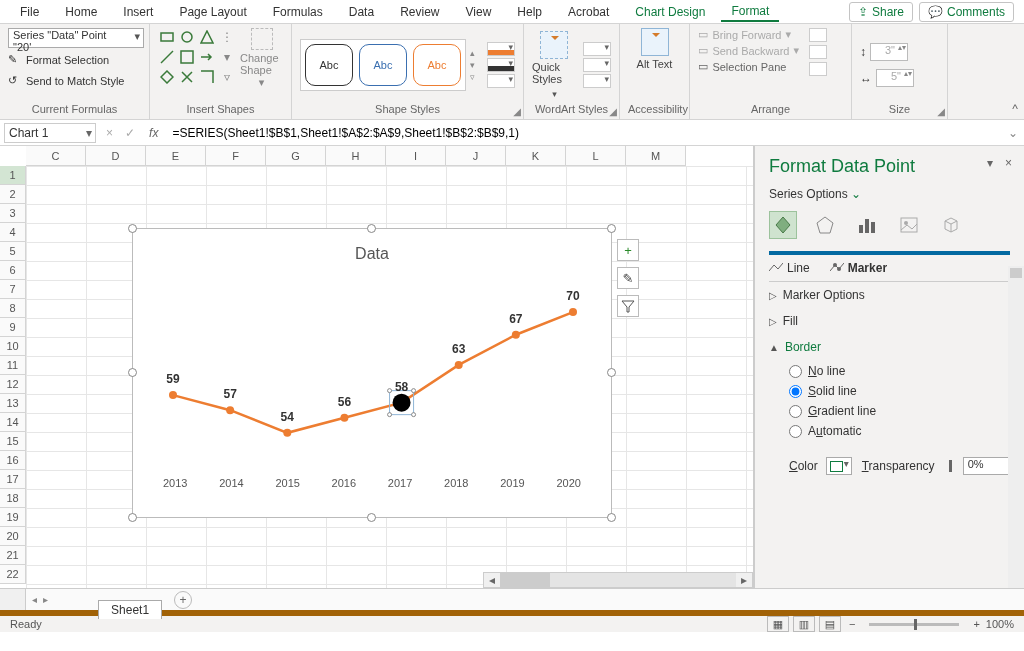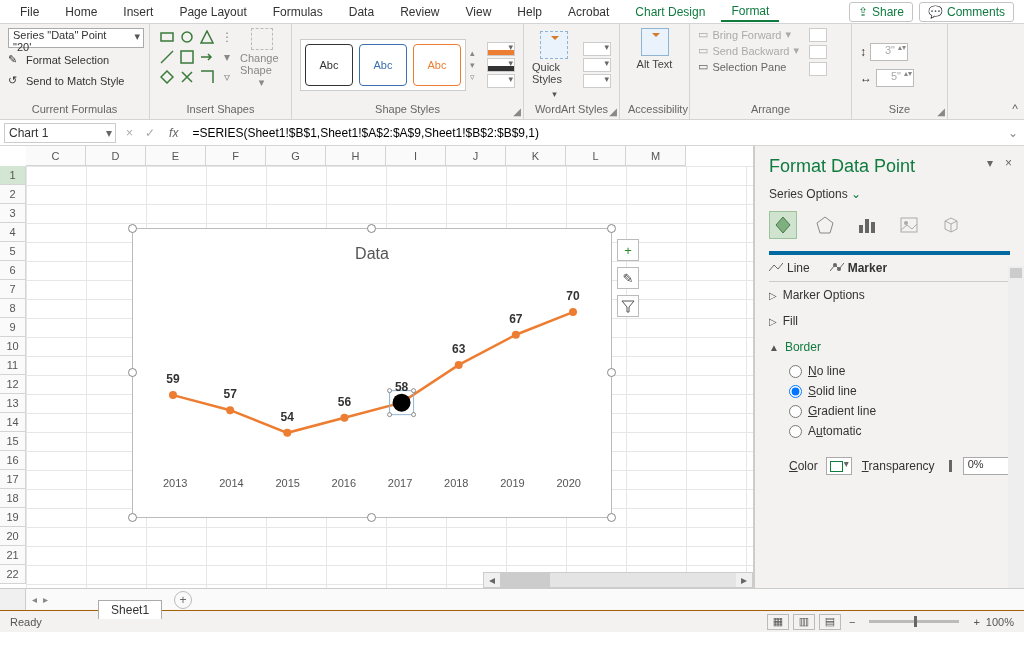--- a/index.html
+++ b/index.html
@@ -26,21 +26,21 @@
 .small-icon { width: 14px; height: 14px; display: inline-block; }
 
 .shape-grid { display: grid; grid-template-columns: repeat(4, 18px); grid-template-rows: repeat(3, 18px); gap: 2px; }
 .shape-grid div { border: 1px solid transparent; display: flex; align-items: center; justify-content: center; }
 .shape-grid svg { width: 14px; height: 14px; stroke: #3a7a3a; fill: none; stroke-width: 1.5; }
 
 .change-shape { display: flex; flex-direction: column; align-items: center; color: #888; width: 44px; font-size: 11px; }
 .change-shape .icon { width: 22px; height: 22px; border: 1px dashed #bbb; margin-bottom: 2px; }
 
 .style-gallery { display: flex; gap: 6px; padding: 4px; background: #fff; border: 1px solid #ccc; }
-.style-swatch { width: 48px; height: 42px; border: 1px solid #bbb; border-radius: 4px; display: flex; align-items: center; justify-content: center; font-size: 11px; }
+.style-swatch { width: 48px; height: 42px; border: 1px solid #bbb; border-radius: 10px; display: flex; align-items: center; justify-content: center; font-size: 11px; }
 
 .btn-stack { display: flex; flex-direction: column; gap: 2px; margin-left: 4px; }
 .btn-stack .b { width: 28px; height: 14px; border: 1px solid #ccc; background: #fff; position: relative; }
 .btn-stack .b::after { content: "▾"; position: absolute; right: 1px; top: -1px; font-size: 9px; color: #666; }
 
 .tall-btn { display: flex; flex-direction: column; align-items: center; width: 48px; font-size: 11px; color: #444; gap: 2px; }
 .tall-btn .icon { width: 28px; height: 28px; border: 1px solid #8fb5d6; background: #eaf3fb; position: relative; }
 .tall-btn .icon::before { content: ""; position: absolute; border: 4px solid transparent; border-top-color: #d47b2b; top: 4px; left: 10px; }
 .tall-btn .chev::after { content: "▾"; font-size: 9px; color: #555; margin-left: 2px; }
 
@@ -49,21 +49,21 @@
 .arr-stack .disabled { color: #aaa; }
 .arr-icons { display: flex; flex-direction: column; gap: 3px; margin-left: 6px; }
 .arr-icons div { width: 18px; height: 14px; border: 1px solid #ccc; background: #fff; }
 
 .size-box { display: flex; align-items: center; gap: 4px; }
 .size-box .field { width: 38px; height: 18px; border: 1px solid #bbb; background: #fff; font-size: 11px; color: #aaa; text-align: right; padding-right: 12px; position: relative; }
 .size-box .field::after { content: "▴▾"; position: absolute; right: 1px; top: 0; font-size: 8px; line-height: 8px; color: #888; }
 
 
 .fbar { display: flex; align-items: center; height: 26px; border-bottom: 1px solid #d4d4d4; }
-.namebox { width: 112px; border: 1px solid #ccc; margin: 2px 4px; padding: 2px 4px; position: relative; }
+.namebox { width: 92px; border: 1px solid #ccc; margin: 2px 4px; padding: 2px 4px; position: relative; }
 .namebox::after { content: "▾"; position: absolute; right: 3px; top: 2px; color: #666; }
 .fbar .fx { padding: 0 8px; color: #666; font-style: italic; }
 .fbar .fsep { color: #aaa; padding: 0 6px; }
 .fbar input { flex: 1; border: none; outline: none; height: 100%; font-size: 12px; padding-left: 6px; }
 
 
 .main { display: flex; height: 442px; }
 .sheet { flex: 1; position: relative; overflow: hidden; border-right: 1px solid #ccc; }
 .colheads { display: flex; position: absolute; left: 26px; top: 0; height: 20px; }
 .colheads div { width: 60px; text-align: center; border-right: 1px solid #d4d4d4; border-bottom: 1px solid #d4d4d4; color: #555; font-size: 11px; line-height: 20px; background: #fafafa; }
@@ -122,21 +122,21 @@
 
 .tabs { height: 22px; border-top: 1px solid #ccc; display: flex; align-items: center; padding-left: 26px; background: #fafafa; position: relative; }
 .tabs .gutter { position: absolute; left: 0; top: 0; bottom: 0; width: 26px; border-right: 1px solid #ccc; background: #f0f0f0; }
 .tabs .tab { border: 1px solid #aaa; border-bottom: none; background: #fff; padding: 2px 12px; font-size: 12px; margin-left: 50px; margin-top: 20px; }
 .tabs .plus { width: 18px; height: 18px; border: 1px solid #bbb; border-radius: 50%; margin-left: 12px; display: flex; align-items: center; justify-content: center; font-size: 12px; color: #666; }
 .hscroll { position: absolute; right: 290px; bottom: 0; height: 16px; width: 280px; border: 1px solid #ccc; background: #f0f0f0; display:flex; align-items:center; }
 .hscroll .arr { width: 16px; text-align: center; color: #666; }
 .hscroll .track { flex: 1; background: #e4e4e4; height: 100%; position: relative; }
 .hscroll .track .th { position: absolute; left: 0; top: 0; bottom: 0; width: 50px; background: #ccc; }
 
-.status { height: 22px; border-top: 1px solid #a16207; display: flex; align-items: center; padding: 4px 10px; font-size: 11px; color: #555; background: #f3f2f1; }
+.status { height: 22px; border-top: 6px solid #a16207; display: flex; align-items: center; padding: 4px 10px; font-size: 11px; color: #555; background: #f3f2f1; }
 .status .spacer { flex: 1; }
 .status .vbtn { width: 22px; height: 16px; border: 1px solid #bbb; margin: 0 2px; display:flex; align-items:center; justify-content:center; }
 .status .zoom-slider { width: 90px; height: 3px; background: #bbb; margin: 0 8px; position: relative; }
 .status .zoom-slider::before { content: ""; position: absolute; left: 50%; top: -4px; width: 3px; height: 11px; background: #666; }
 
 .collapse-rib { position: absolute; right: 6px; top: 102px; font-size: 12px; color: #666; cursor: pointer; }
 
 svg.line-icon { width: 14px; height: 10px; }
 </style>
 </head>

